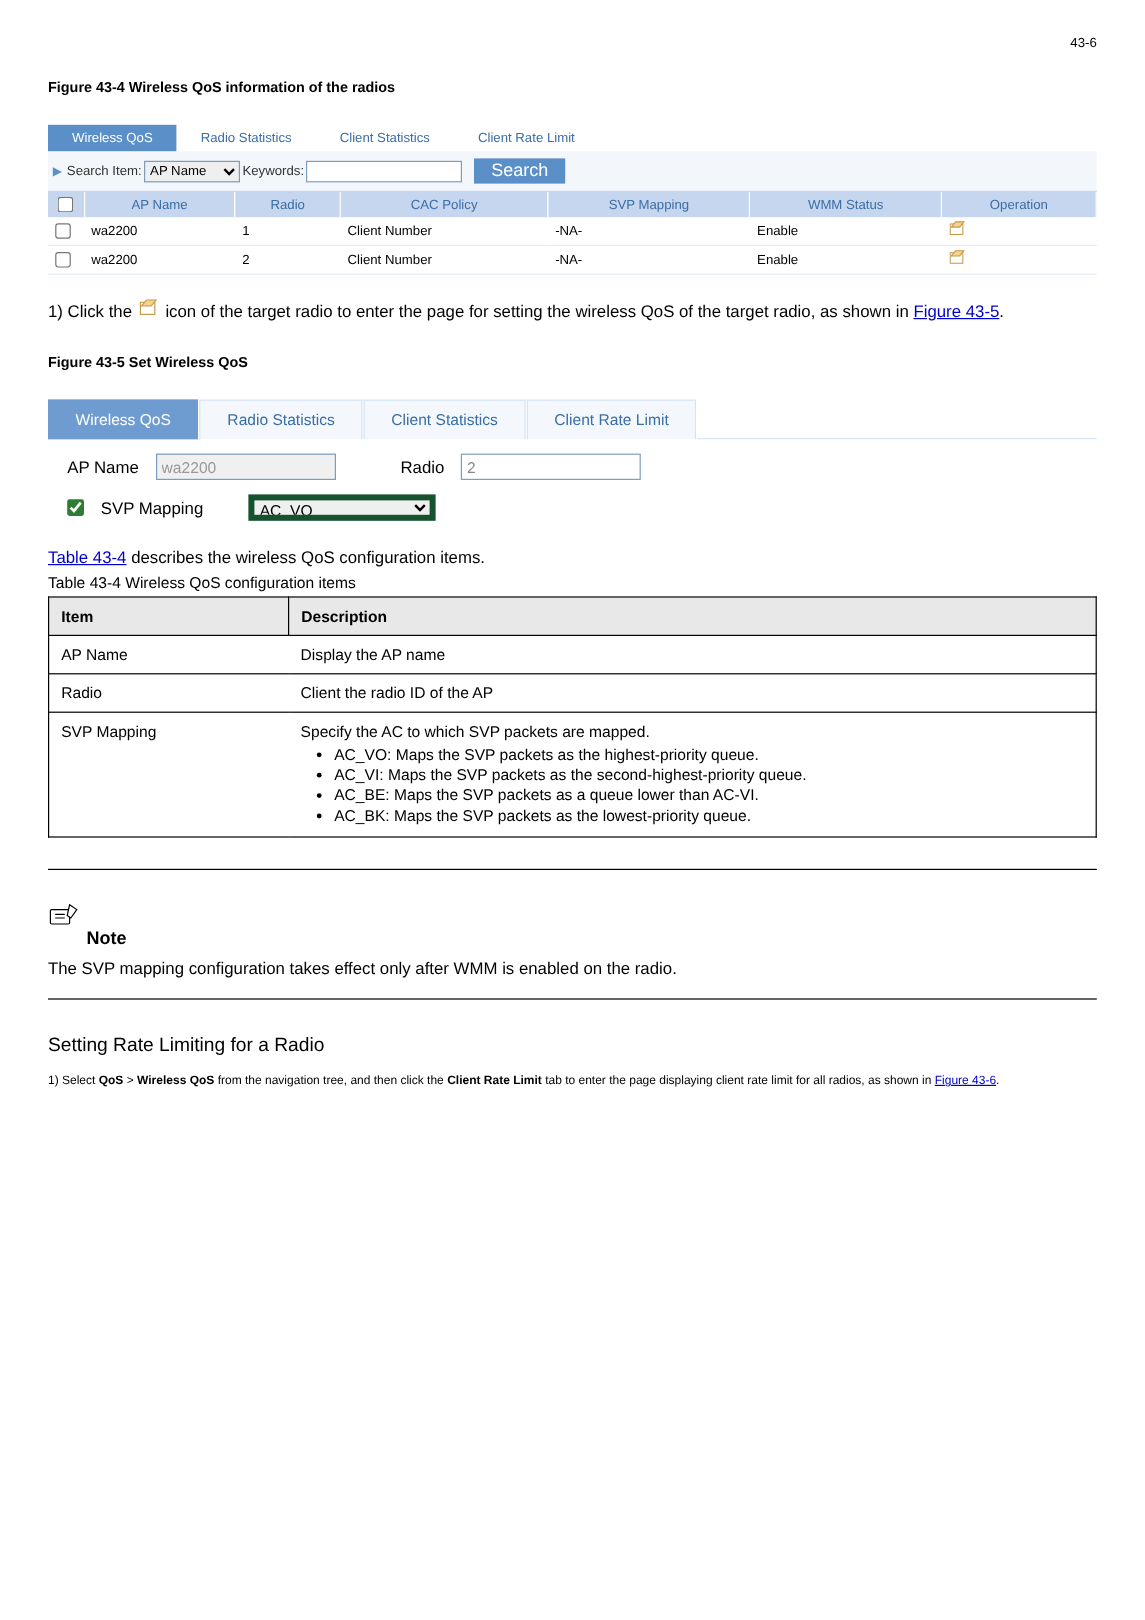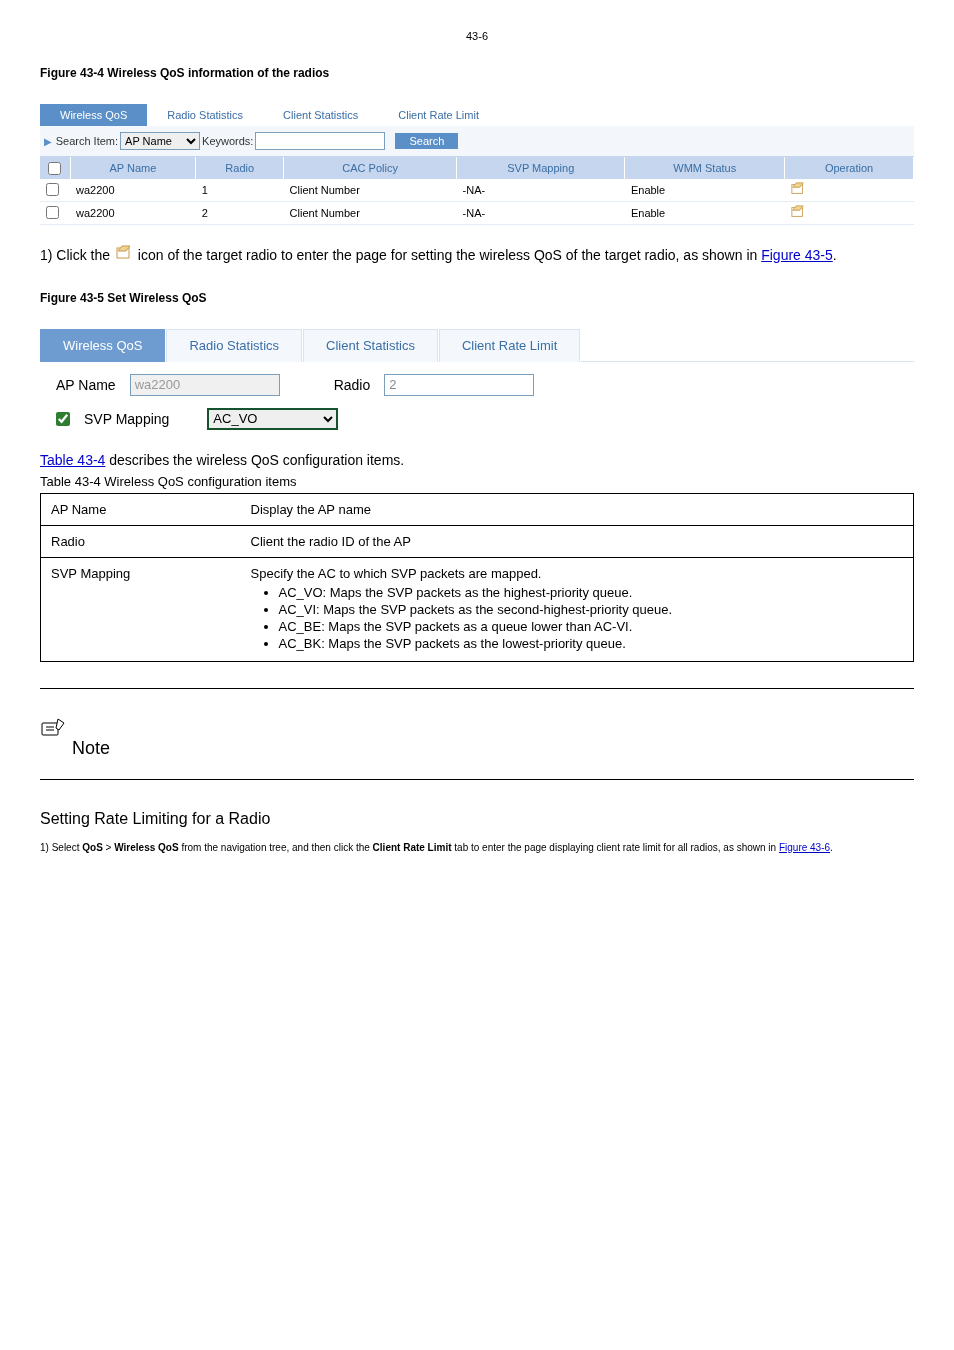--- a/index.html
+++ b/index.html
@@ -1,31 +1,31 @@
 <!DOCTYPE html>
 <html><head>
 <meta charset="utf-8">
 <style>
   * { box-sizing: border-box; margin: 0; padding: 0; }
   body { font-family: Arial, sans-serif; font-size: 12px; color: #000; background: #fff; padding: 30px 40px; width: 954px; }
-  .page-number { text-align: center; font-size: 11px; margin-bottom: 20px; }
+  .page-number { text-align: right; font-size: 11px; margin-bottom: 20px; }
   .figure-caption { font-weight: bold; font-size: 12px; margin: 24px 0; }
 
   
   .screenshot1 { border: none; margin-bottom: 10px; }
   .tabs1 { display: flex; background: #fff; }
   .tab1 { padding: 5px 20px; font-size: 11px; color: #3a6ea5; cursor: pointer; }
   .tab1.active { background: #5b8fc7; color: #fff; }
   .searchbar { display: flex; align-items: center; padding: 6px 4px; border-bottom: 1px solid #c5d6ee; background: #f3f7fc; gap: 2px; }
   .searchbar .arrow { color: #5b8fc7; font-size: 10px; margin-right: 2px; }
   .searchbar label { font-size: 11px; color: #333; }
   .searchbar select, .searchbar input[type=text] { font-size: 11px; border: 1px solid #7b9ebd; height: 18px; }
   .searchbar select { width: 80px; }
   .searchbar .kw { width: 130px; }
-  .searchbtn { background: #5b8fc7; color: #fff; border: none; padding: 2px 14px; font-size: 11px; margin-left: 8px; cursor: pointer; }
+  .searchbtn { background: #5b8fc7; color: #fff; border: none; padding: 2px 14px; font-size: 15px; margin-left: 8px; cursor: pointer; }
   .grid1 { width: 100%; border-collapse: collapse; font-size: 11px; }
   .grid1 th { background: #c5d6ee; color: #3a6ea5; font-weight: normal; padding: 4px 6px; text-align: center; border-right: 1px solid #fff; }
   .grid1 td { padding: 3px 6px; border-bottom: 1px solid #e5ecf7; }
   .grid1 input[type=checkbox] { vertical-align: middle; }
   .btnrow { text-align: center; padding: 10px 0; }
   .btnrow button { background: #eaf0f9; border: 1px solid #a5bbd8; color: #3a6ea5; padding: 2px 18px; font-size: 11px; margin: 0 4px; cursor: pointer; }
   .opicon { width: 14px; height: 14px; display: inline-block; }
 
   .paragraph1 { font-size: 14px; margin: 20px 0 6px 0; line-height: 1.5; }
   .paragraph1 .inline-icon { display: inline-block; vertical-align: middle; margin: 0 2px; }
@@ -35,41 +35,41 @@
   .screenshot2 { margin: 6px 0 10px 0; }
   .tabs2 { display: flex; }
   .tab2 { padding: 8px 22px; font-size: 13px; color: #3a6ea5; border: 1px solid #d8e4f4; border-bottom: none; background: #f4f8fd; margin-right: 1px; cursor: pointer; }
   .tab2.active { background: #6f9cd0; color: #fff; border: 1px solid #6f9cd0; }
   .tab2bar-rest { flex: 1; border-bottom: 1px solid #d8e4f4; }
   .formrow2 { display: flex; align-items: center; padding: 12px 16px; gap: 14px; }
   .formrow2 label { font-size: 14px; }
   .formrow2 input[type=text] { border: 1px solid #7b9ebd; height: 22px; font-size: 13px; padding: 0 4px; }
   .formrow2 .ro { background: #f0f0f0; color: #999; width: 150px; }
   .formrow2 .ro2 { background: #fff; color: #888; width: 150px; }
-  .formrow2 select { border: 2px solid #14532d; height: 22px; width: 131px; font-size: 13px; }
+  .formrow2 select { border: 5px solid #14532d; height: 22px; width: 156px; font-size: 13px; }
   .formrow2 input[type=checkbox] { width: 14px; height: 14px; }
   .svpcb { accent-color: #2e7d32; }
 
   .tablecap-link { color: #0000cc; text-decoration: underline; font-size: 14px; }
   .descparagraph { font-size: 14px; margin: 4px 0 6px 0; }
   .tabletitle { font-weight: normal; font-size: 13px; margin-bottom: 4px; }
 
   
   table.desc { width: 100%; border-collapse: collapse; font-size: 13px; }
   table.desc th { background: #e8e8e8; border: 1px solid #000; padding: 8px 10px; text-align: left; font-weight: bold; vertical-align: top; }
   table.desc td { border: 1px solid #000; border-left: none; border-right: none; padding: 8px 10px; vertical-align: top; }
   table.desc td:first-child, table.desc th:first-child { border-left: 1px solid #000; width: 200px; }
   table.desc td:last-child, table.desc th:last-child { border-right: 1px solid #000; }
   table.desc ul { list-style: disc; padding-left: 28px; margin-top: 4px; }
   table.desc li { margin: 2px 0; }
 
   
   .note-wrap { margin-top: 26px; border-top: 1px solid #000; border-bottom: 1px solid #000; padding: 10px 0 14px 0; }
   .note-head { display: flex; align-items: center; gap: 6px; margin-bottom: 6px; }
-  .note-head .ntitle { font-weight: normal; font-size: 18px; margin-top: 39px; }
+  .note-head .ntitle { font-weight: bold; font-size: 15px; margin-top: 39px; }
   .note-body { font-size: 14px; line-height: 1.5; }
 
   
   .sect-head { font-weight: normal; font-size: 16px; margin-top: 30px; margin-bottom: 12px; }
   .steps p { font-size: 10px; margin: 8px 0; line-height: 1.5; }
   .steps .bold { font-weight: bold; }
   .steps .figlink { color: #0000cc; text-decoration: underline; }
 </style>
 </head>
 <body>
@@ -166,20 +166,24 @@
 </div>
 
 <p class="descparagraph">
   <a href="#" class="tablecap-link">Table 43-4</a><span> describes the wireless QoS configuration items.</span>
 </p>
 
 <div class="tabletitle">Table 43-4 Wireless QoS configuration items</div>
 
 <table class="desc">
   <tbody>
+      <tr>
+    <th>Item</th>
+    <th>Description</th>
+  </tr>
   <tr>
     <td>AP Name</td>
     <td>Display the AP name</td>
   </tr>
   <tr>
     <td>Radio</td>
     <td>Client the radio ID of the AP</td>
   </tr>
   <tr>
     <td>SVP Mapping</td>
@@ -200,20 +204,21 @@
   <div class="note-head">
     <span>
       <svg width="26" height="20" viewBox="0 0 26 20">
           <rect x="2" y="6" width="16" height="12" fill="#fff" stroke="#000" rx="1"></rect>
           <path d="M6 10 h8 M6 13 h8" stroke="#000"></path>
           <path d="M18 2 l6 4 -5 7 -3 -2 z" fill="#fff" stroke="#000"></path>
         </svg>
     </span>
     <span class="ntitle">Note</span>
   </div>
+  <div class="note-body">The SVP mapping configuration takes effect only after WMM is enabled on the radio.</div>
 </div>
 
 <div class="sect-head">Setting Rate Limiting for a Radio</div>
 
 <div class="steps">
   <p>
     <span>1) Select </span><span class="bold">QoS</span><span> &gt; </span><span class="bold">Wireless QoS</span><span> from the navigation tree, and then click the </span><span class="bold">Client Rate Limit</span><span> tab to enter the page displaying client rate limit for all radios, as shown in </span><a href="#" class="figlink">Figure 43-6</a><span>.</span>
   </p>
 </div>
 

